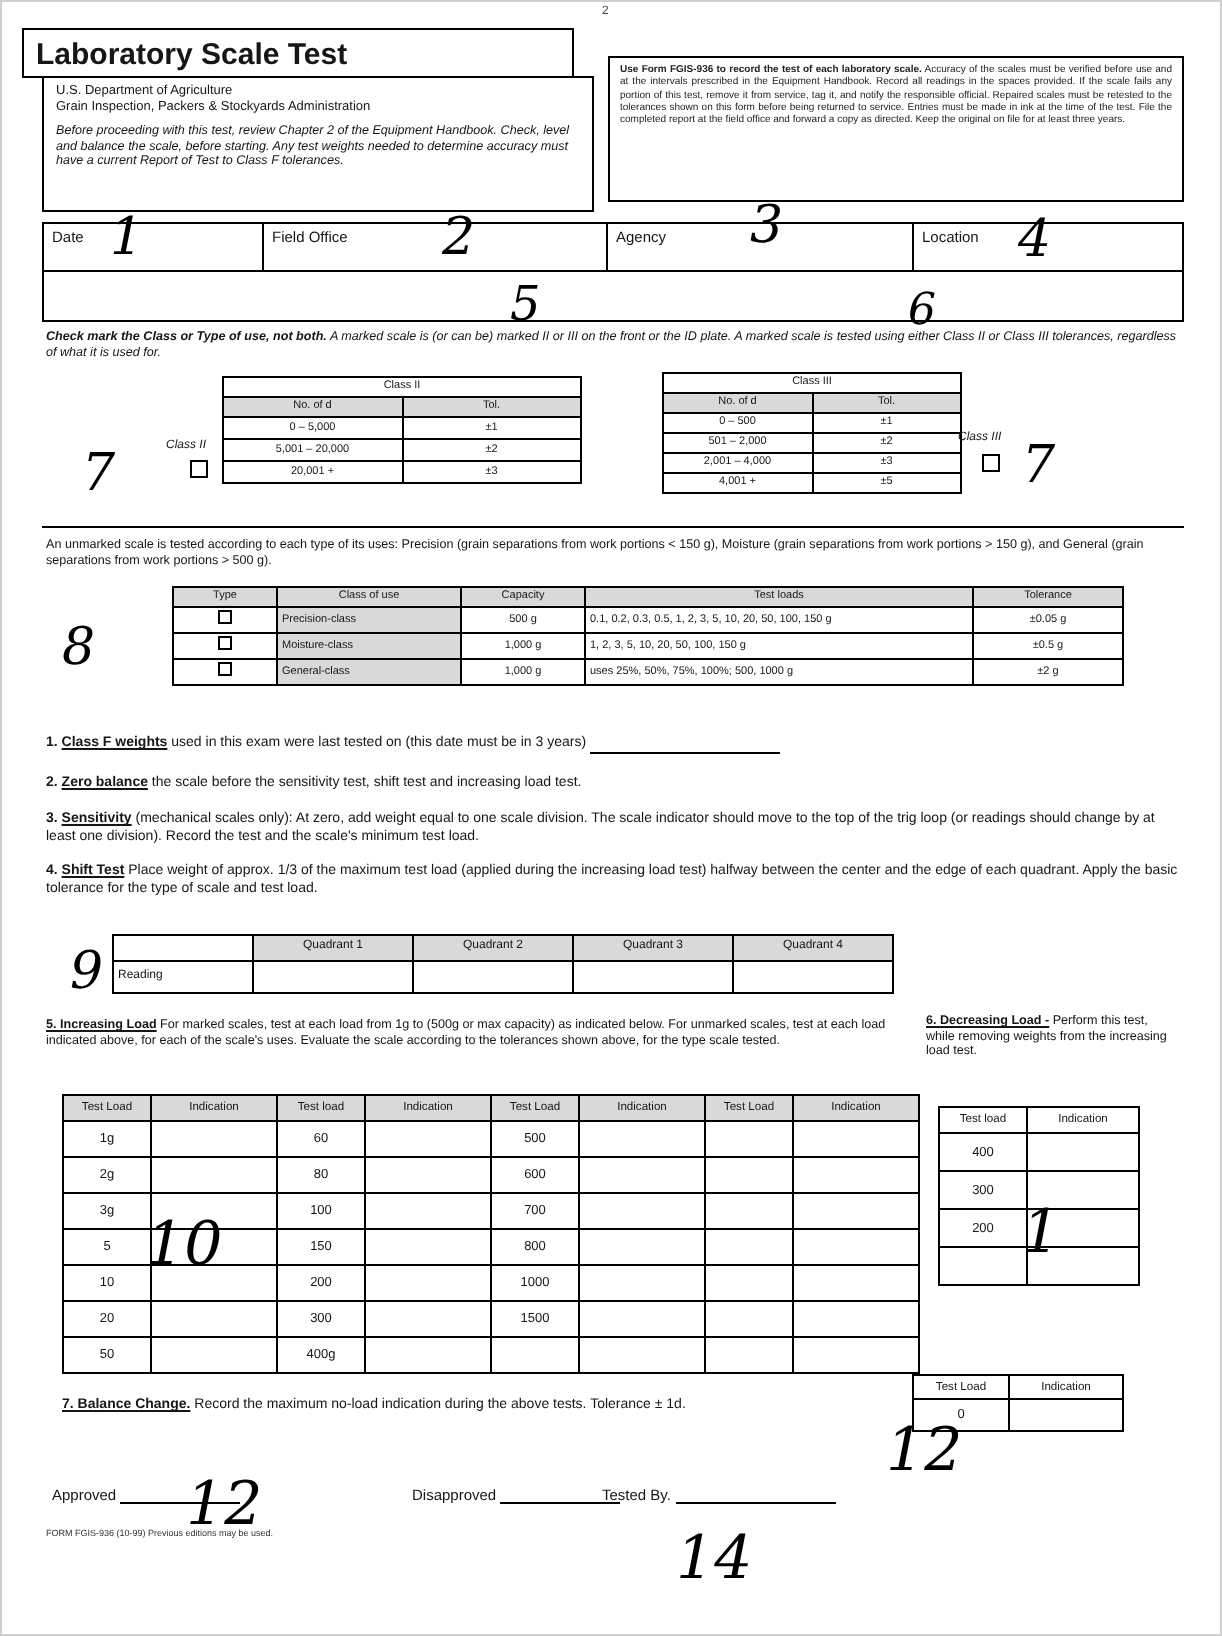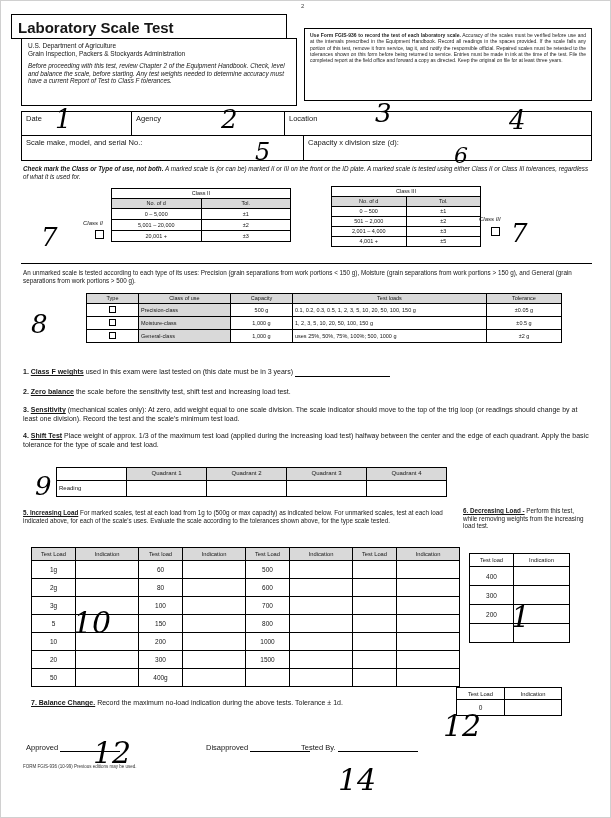--- a/index.html
+++ b/index.html
@@ -48,26 +48,23 @@
 
   <div class="abs box" style="left:303px;top:27px;width:288px;height:73px;padding:3px 5px;">
     <div class="ftiny" style="text-align:justify;color:#222;">
       <span class="b">Use Form FGIS-936 to record the test of each laboratory scale.</span><span> Accuracy of the scales must be verified before use and at the intervals prescribed in the Equipment Handbook. Record all readings in the spaces provided. If the scale fails any portion of this test, remove it from service, tag it, and notify the responsible official. Repaired scales must be retested to the tolerances shown on this form before being returned to service. Entries must be made in ink at the time of the test. File the completed report at the field office and forward a copy as directed. Keep the original on file for at least three years.</span>
     </div>
   </div>
 
   <div class="abs box" style="left:20px;top:110px;width:571px;height:50px;">
     <div style="display:flex;height:24px;border-bottom:1px solid #000;box-sizing:border-box;">
       <div class="fieldlbl" style="width:110px;border-right:1px solid #000;box-sizing:border-box;"><span>Date</span></div>
+      <div class="fieldlbl" style="width:172px;border-right:1px solid #000;box-sizing:border-box;"><span>Field Office</span></div>
       <div class="fieldlbl" style="width:153px;border-right:1px solid #000;box-sizing:border-box;"><span>Agency</span></div>
       <div class="fieldlbl" style="flex:1;"><span>Location</span></div>
-    </div>
-    <div style="display:flex;height:25px;">
-      <div class="fieldlbl" style="width:282px;border-right:1px solid #000;box-sizing:border-box;"><span>Scale make, model, and serial No.:</span></div>
-      <div class="fieldlbl" style="flex:1;"><span>Capacity x division size (d):</span></div>
     </div>
   </div>
 
   <div class="abs f63 i" style="left:22px;top:164px;width:566px;white-space:normal;">
     <span class="b">Check mark the Class or Type of use, not both.</span><span> A marked scale is (or can be) marked II or III on the front or the ID plate. A marked scale is tested using either Class II or Class III tolerances, regardless of what it is used for.</span>
   </div>
 
   <table class="abs f55" style="left:110px;top:187px;width:180px;">
     <tbody>
         <tr>

